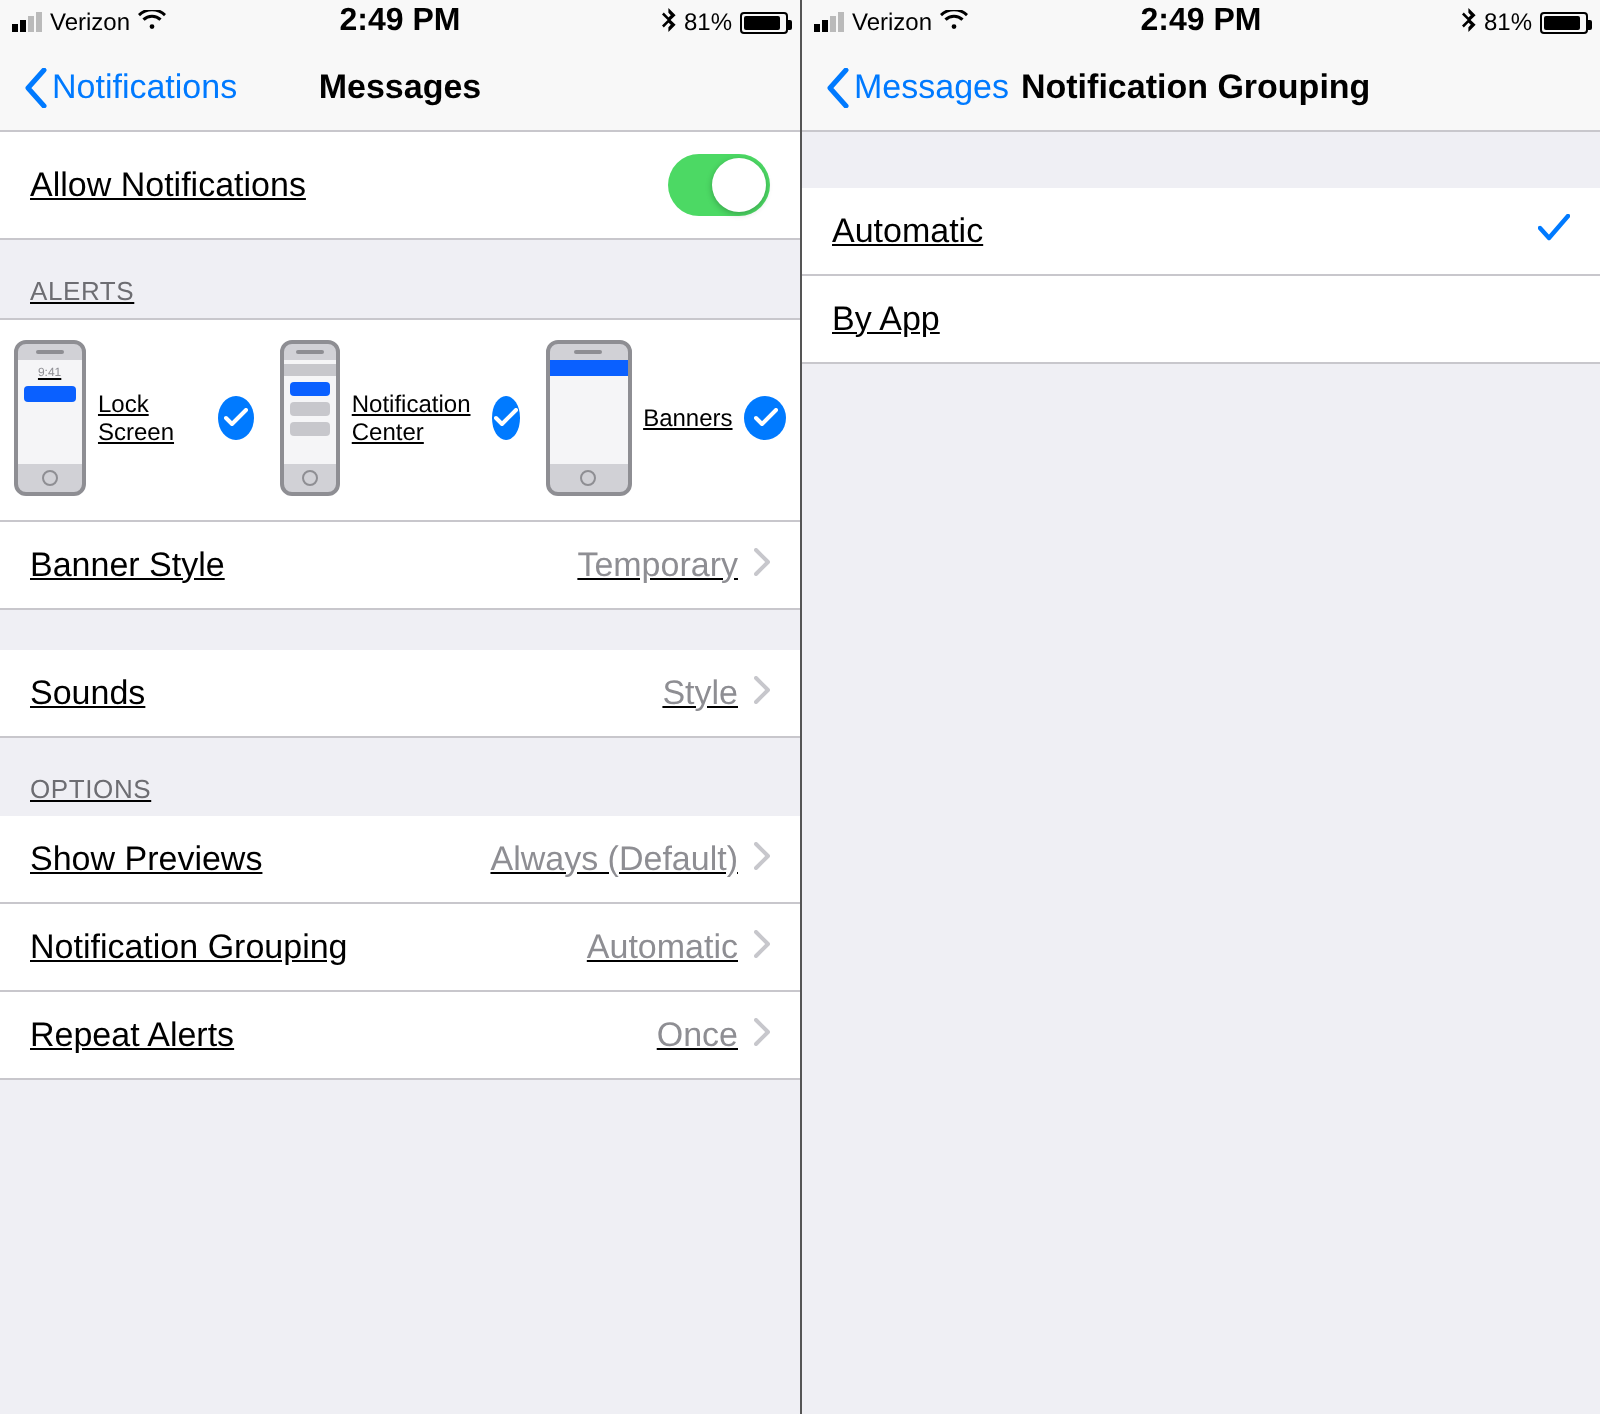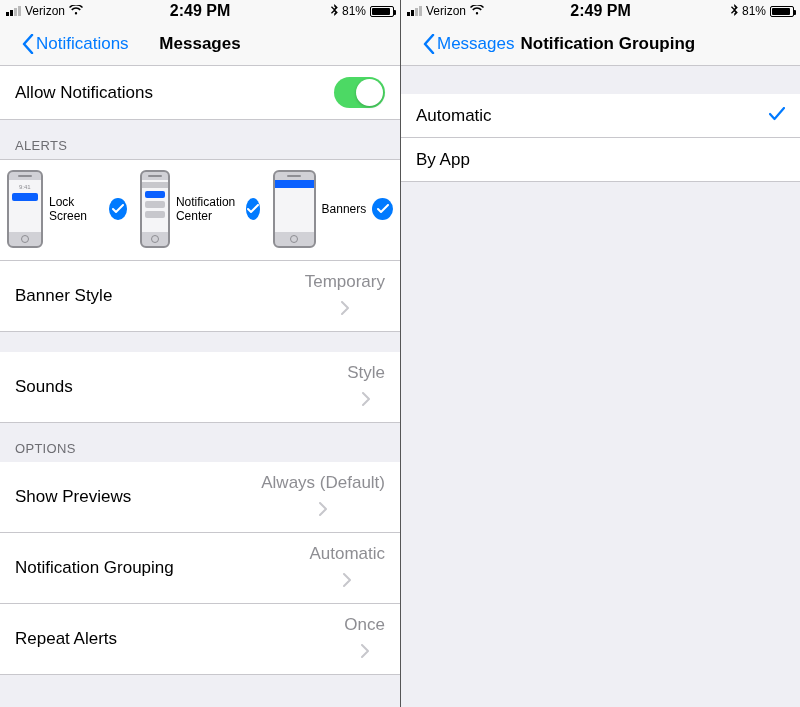--- a/index.html
+++ b/index.html
@@ -12,30 +12,30 @@
   .sb-left, .sb-right, .sb-center { display: flex; align-items: center; gap: 4px; }
   .sb-center { position: absolute; left: 0; right: 0; top: 0; height: 22px; justify-content: center; font-weight: 600; font-size: 16px; pointer-events: none; }
   .signal { display: inline-flex; align-items: flex-end; gap: 1px; }
   .signal i { width: 3px; background: #000; display: inline-block; }
   .signal i.b1 { height: 4px; } .signal i.b2 { height: 6px; } .signal i.b3 { height: 8px; opacity: .25; } .signal i.b4 { height: 10px; opacity: .25; }
   .battery { width: 24px; height: 11px; border: 1px solid #000; border-radius: 2px; position: relative; }
   .battery::after { content: ""; position: absolute; right: -3px; top: 3px; width: 2px; height: 5px; background: #000; border-radius: 0 1px 1px 0; }
   .battery .fill { position: absolute; left: 1px; top: 1px; bottom: 1px; width: 81%; background: #000; border-radius: 1px; }
   
   .navbar { height: 44px; background: #f8f8f8; border-bottom: 1px solid #c8c7cc; display: flex; align-items: center; position: relative; }
-  .nav-back { color: #007aff; font-size: 17px; display: flex; align-items: center; padding-left: 22px; cursor: pointer; }
+  .nav-back { color: #007aff; font-size: 17px; display: flex; align-items: center; padding-left: 12px; cursor: pointer; }
   .nav-back svg { margin-right: 2px; }
   .nav-title { position: absolute; left: 0; right: 0; text-align: center; font-weight: 600; font-size: 17px; color: #000; pointer-events: none; }
   .navbar.left-title .nav-title { position: static; text-align: left; margin-left: 6px; pointer-events: auto; }
   
-  .content { flex: 1; overflow: hidden; }
+  .content { flex: 1; overflow: hidden; text-decoration: underline; }
   .cell { background: #fff; min-height: 44px; padding: 11px 15px; display: flex; align-items: center; justify-content: space-between; border-bottom: 1px solid #c8c7cc; font-size: 17px; color: #000; }
   .cell:first-of-type { border-top: 1px solid #c8c7cc; }
   .cell .value { color: #8e8e93; font-size: 17px; }
-  .cell .right { display: flex; align-items: center; gap: 8px; flex-direction: column; }
+  .cell .right { display: flex; align-items: center; gap: 8px; }
   .chevron { color: #c7c7cc; }
   .section-header { font-size: 13px; color: #6d6d72; padding: 18px 15px 6px; text-transform: uppercase; letter-spacing: 0.3px; }
   .section-spacer { height: 28px; }
   .section-spacer.small { height: 20px; }
   
   .toggle { width: 51px; height: 31px; border-radius: 16px; position: relative; }
   .toggle.on { background: #4cd964; }
   .toggle .knob { position: absolute; width: 27px; height: 27px; background: #fff; border-radius: 50%; top: 2px; box-shadow: 0 1px 3px rgba(0,0,0,.25); }
   .toggle.on .knob { right: 2px; }
   

